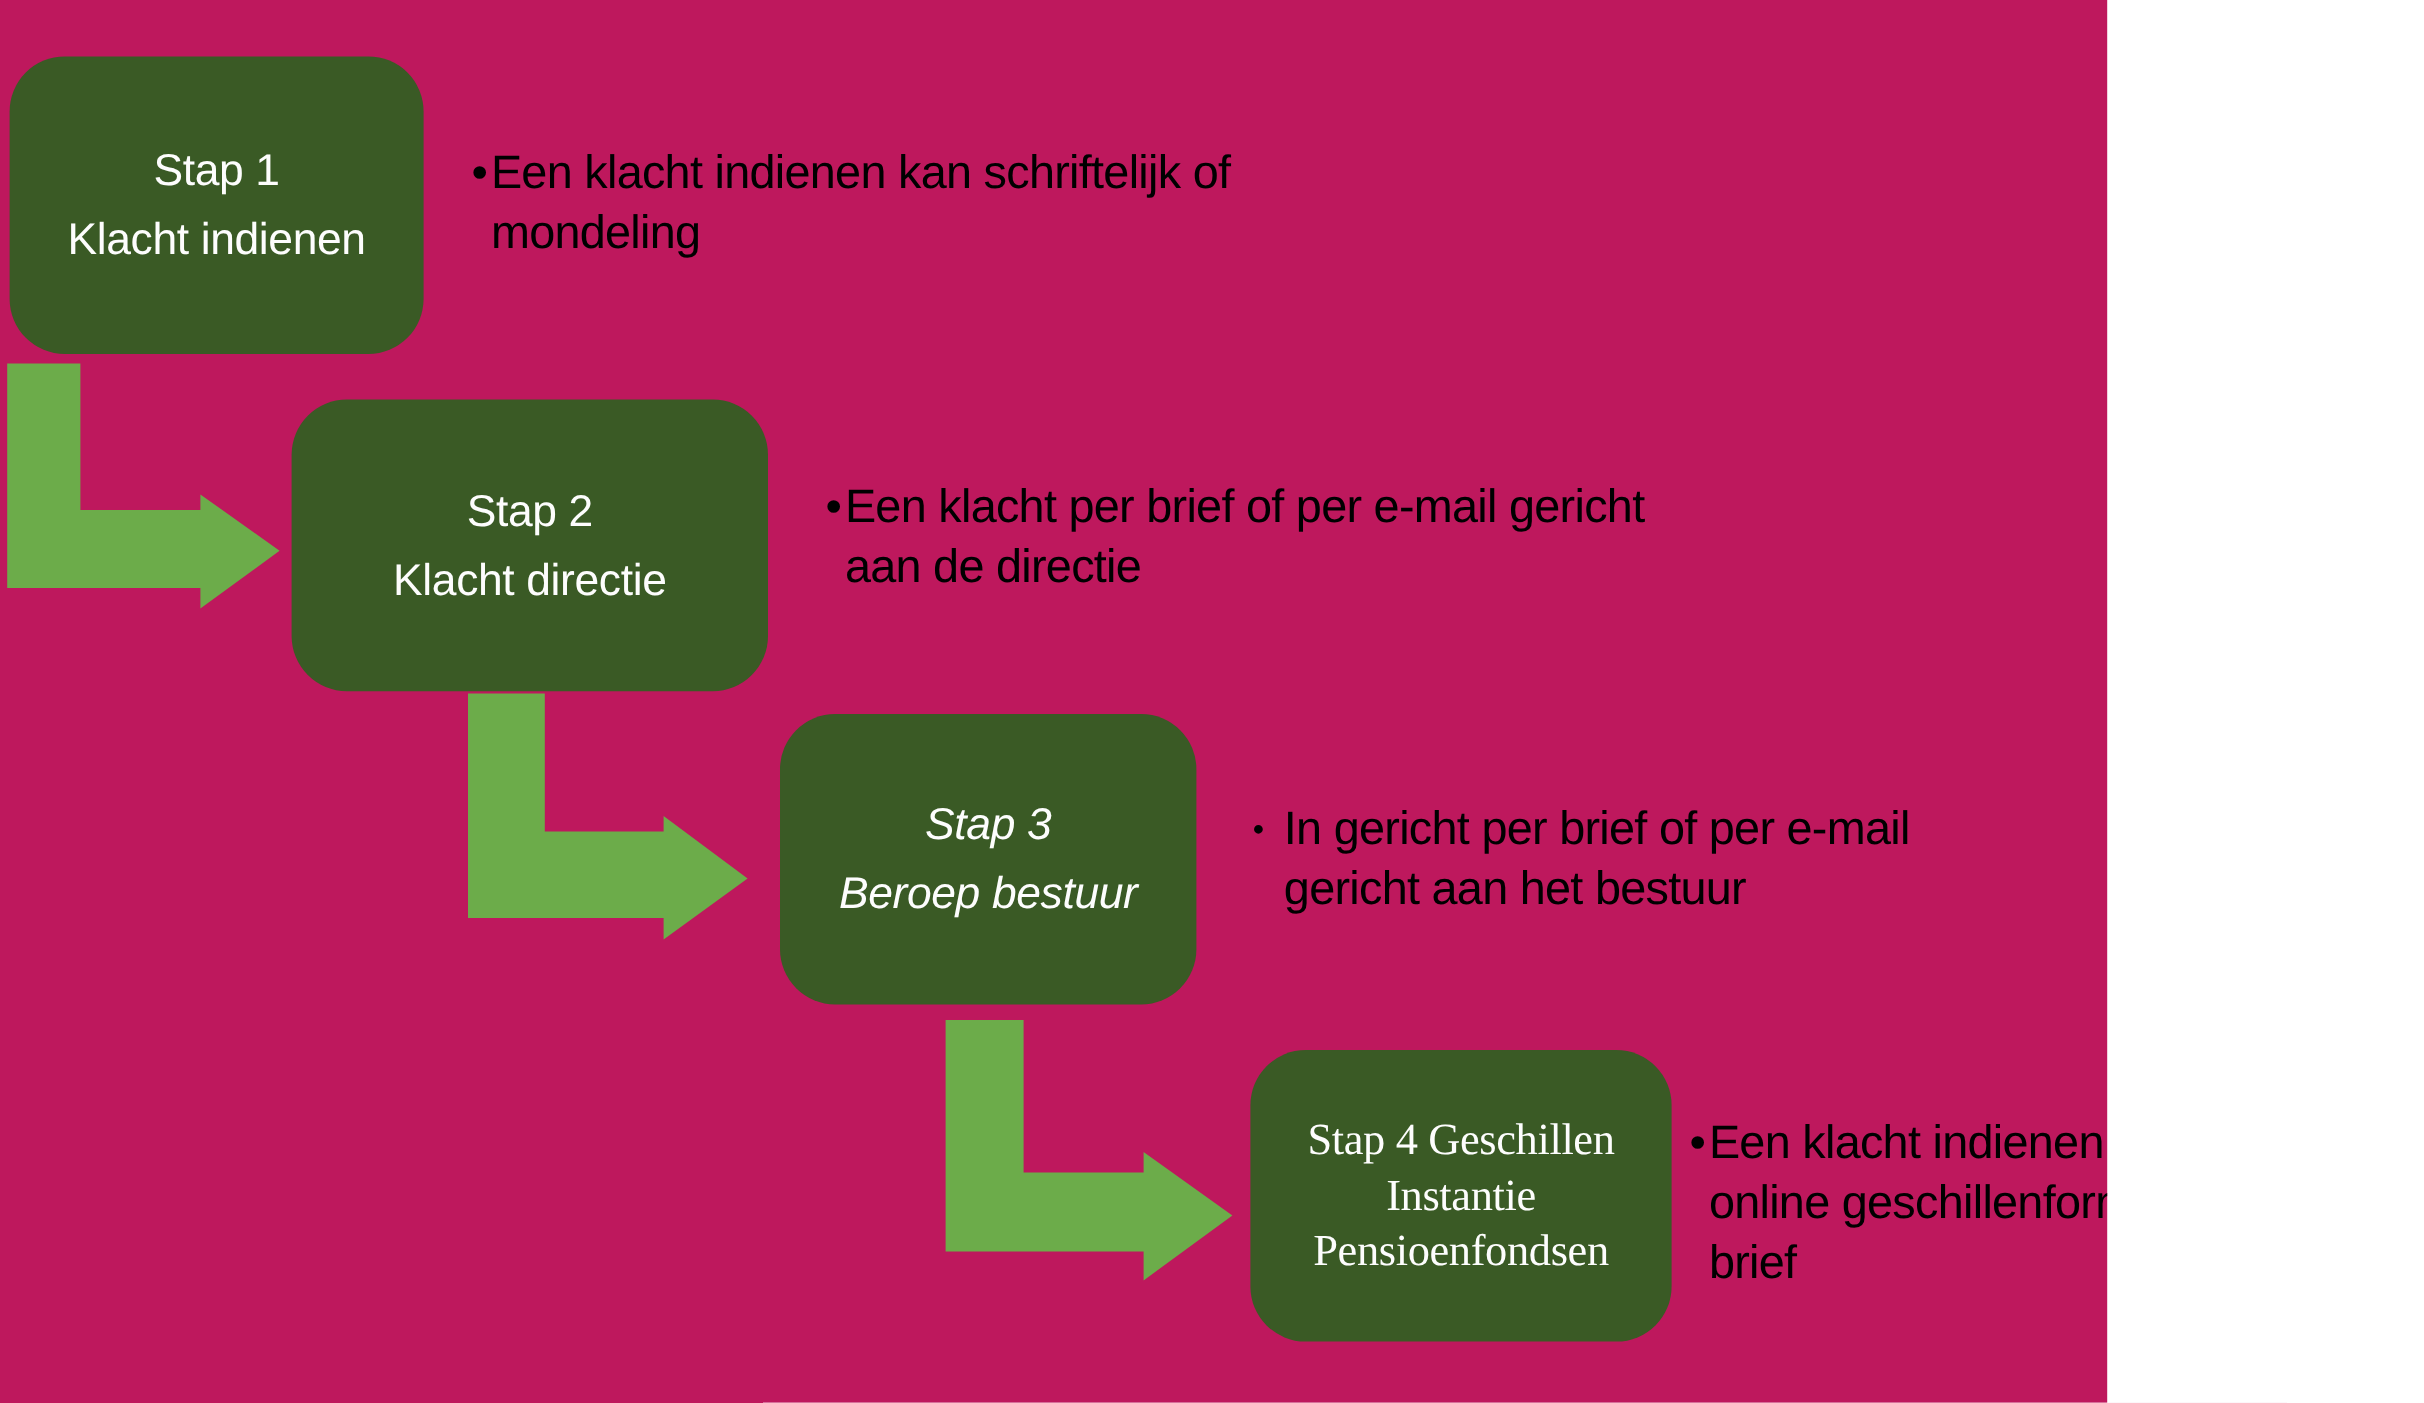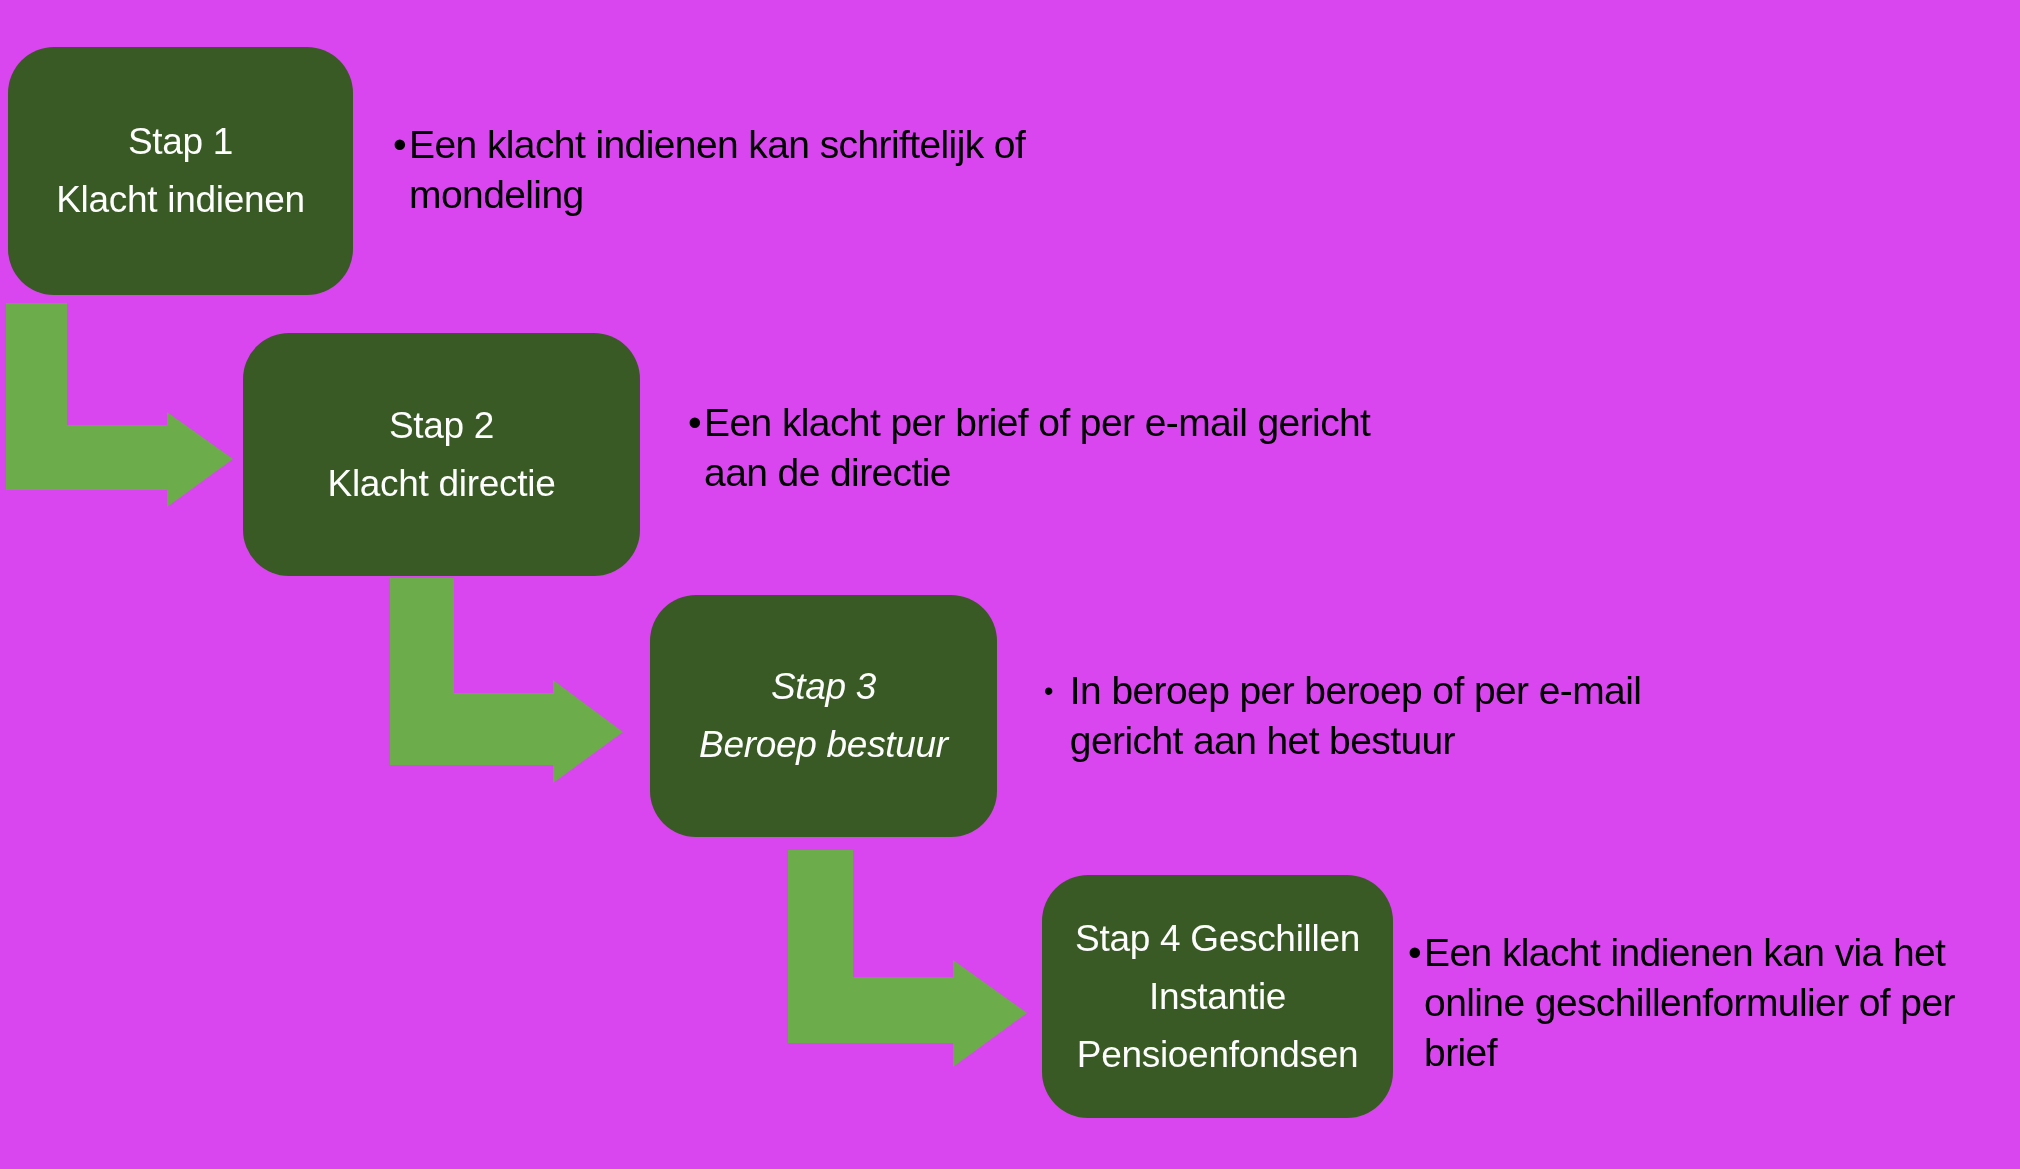--- a/index.html
+++ b/index.html
@@ -1,23 +1,23 @@
 <!DOCTYPE html>
 <html><head>
 <meta charset="utf-8">
 <style>
   * { margin: 0; padding: 0; box-sizing: border-box; }
   html, body { background: #ffffff; }
   body { font-family: "Liberation Sans", sans-serif; }
 
   .canvas {
     position: relative;
-    width: 2020px;
+    width: 1756px;
     height: 1169px;
-    background: #d946ef;
+    background: #be185d;
     overflow: hidden;
   }
 
   .arrow-layer {
     position: absolute;
     left: 0; top: 0;
     width: 2020px; height: 1169px;
     pointer-events: none;
   }
 
@@ -27,21 +27,21 @@
     display: flex;
     align-items: center;
     justify-content: center;
     text-align: center;
     color: #fdfdfd;
     font-size: 37px;
     line-height: 58px;
     white-space: pre;
     letter-spacing: -0.3px;
   }
-  .step-box.tight { line-height: 58px; }
+  .step-box.tight { line-height: 46px; font-family: Liberation Serif, serif; }
 
   .box-1 { left: 8px;    top: 47px;  width: 345px; height: 248px; }
   .box-2 { left: 243px;  top: 317px; width: 397px; height: 243px; }
   .box-3 { left: 650px;  top: 595px; width: 347px; height: 242px; font-style: italic; }
   .box-4 { left: 1042px; top: 875px; width: 351px; height: 243px; }
 
   .note {
     position: absolute;
     display: flex;
     align-items: flex-start;
@@ -106,21 +106,21 @@
   </div>
 
   <div class="note note-2">
     <span class="note-bullet">•</span>
     <span class="note-text">Een klacht per brief of per e-mail gericht
 aan de directie</span>
   </div>
 
   <div class="note note-3">
     <span class="note-bullet">•</span>
-    <span class="note-text">In beroep per beroep of per e-mail
+    <span class="note-text">In gericht per brief of per e-mail
 gericht aan het bestuur</span>
   </div>
 
   <div class="note note-4">
     <span class="note-bullet">•</span>
     <span class="note-text">Een klacht indienen kan via het
 online geschillenformulier of per
 brief</span>
   </div>
 

